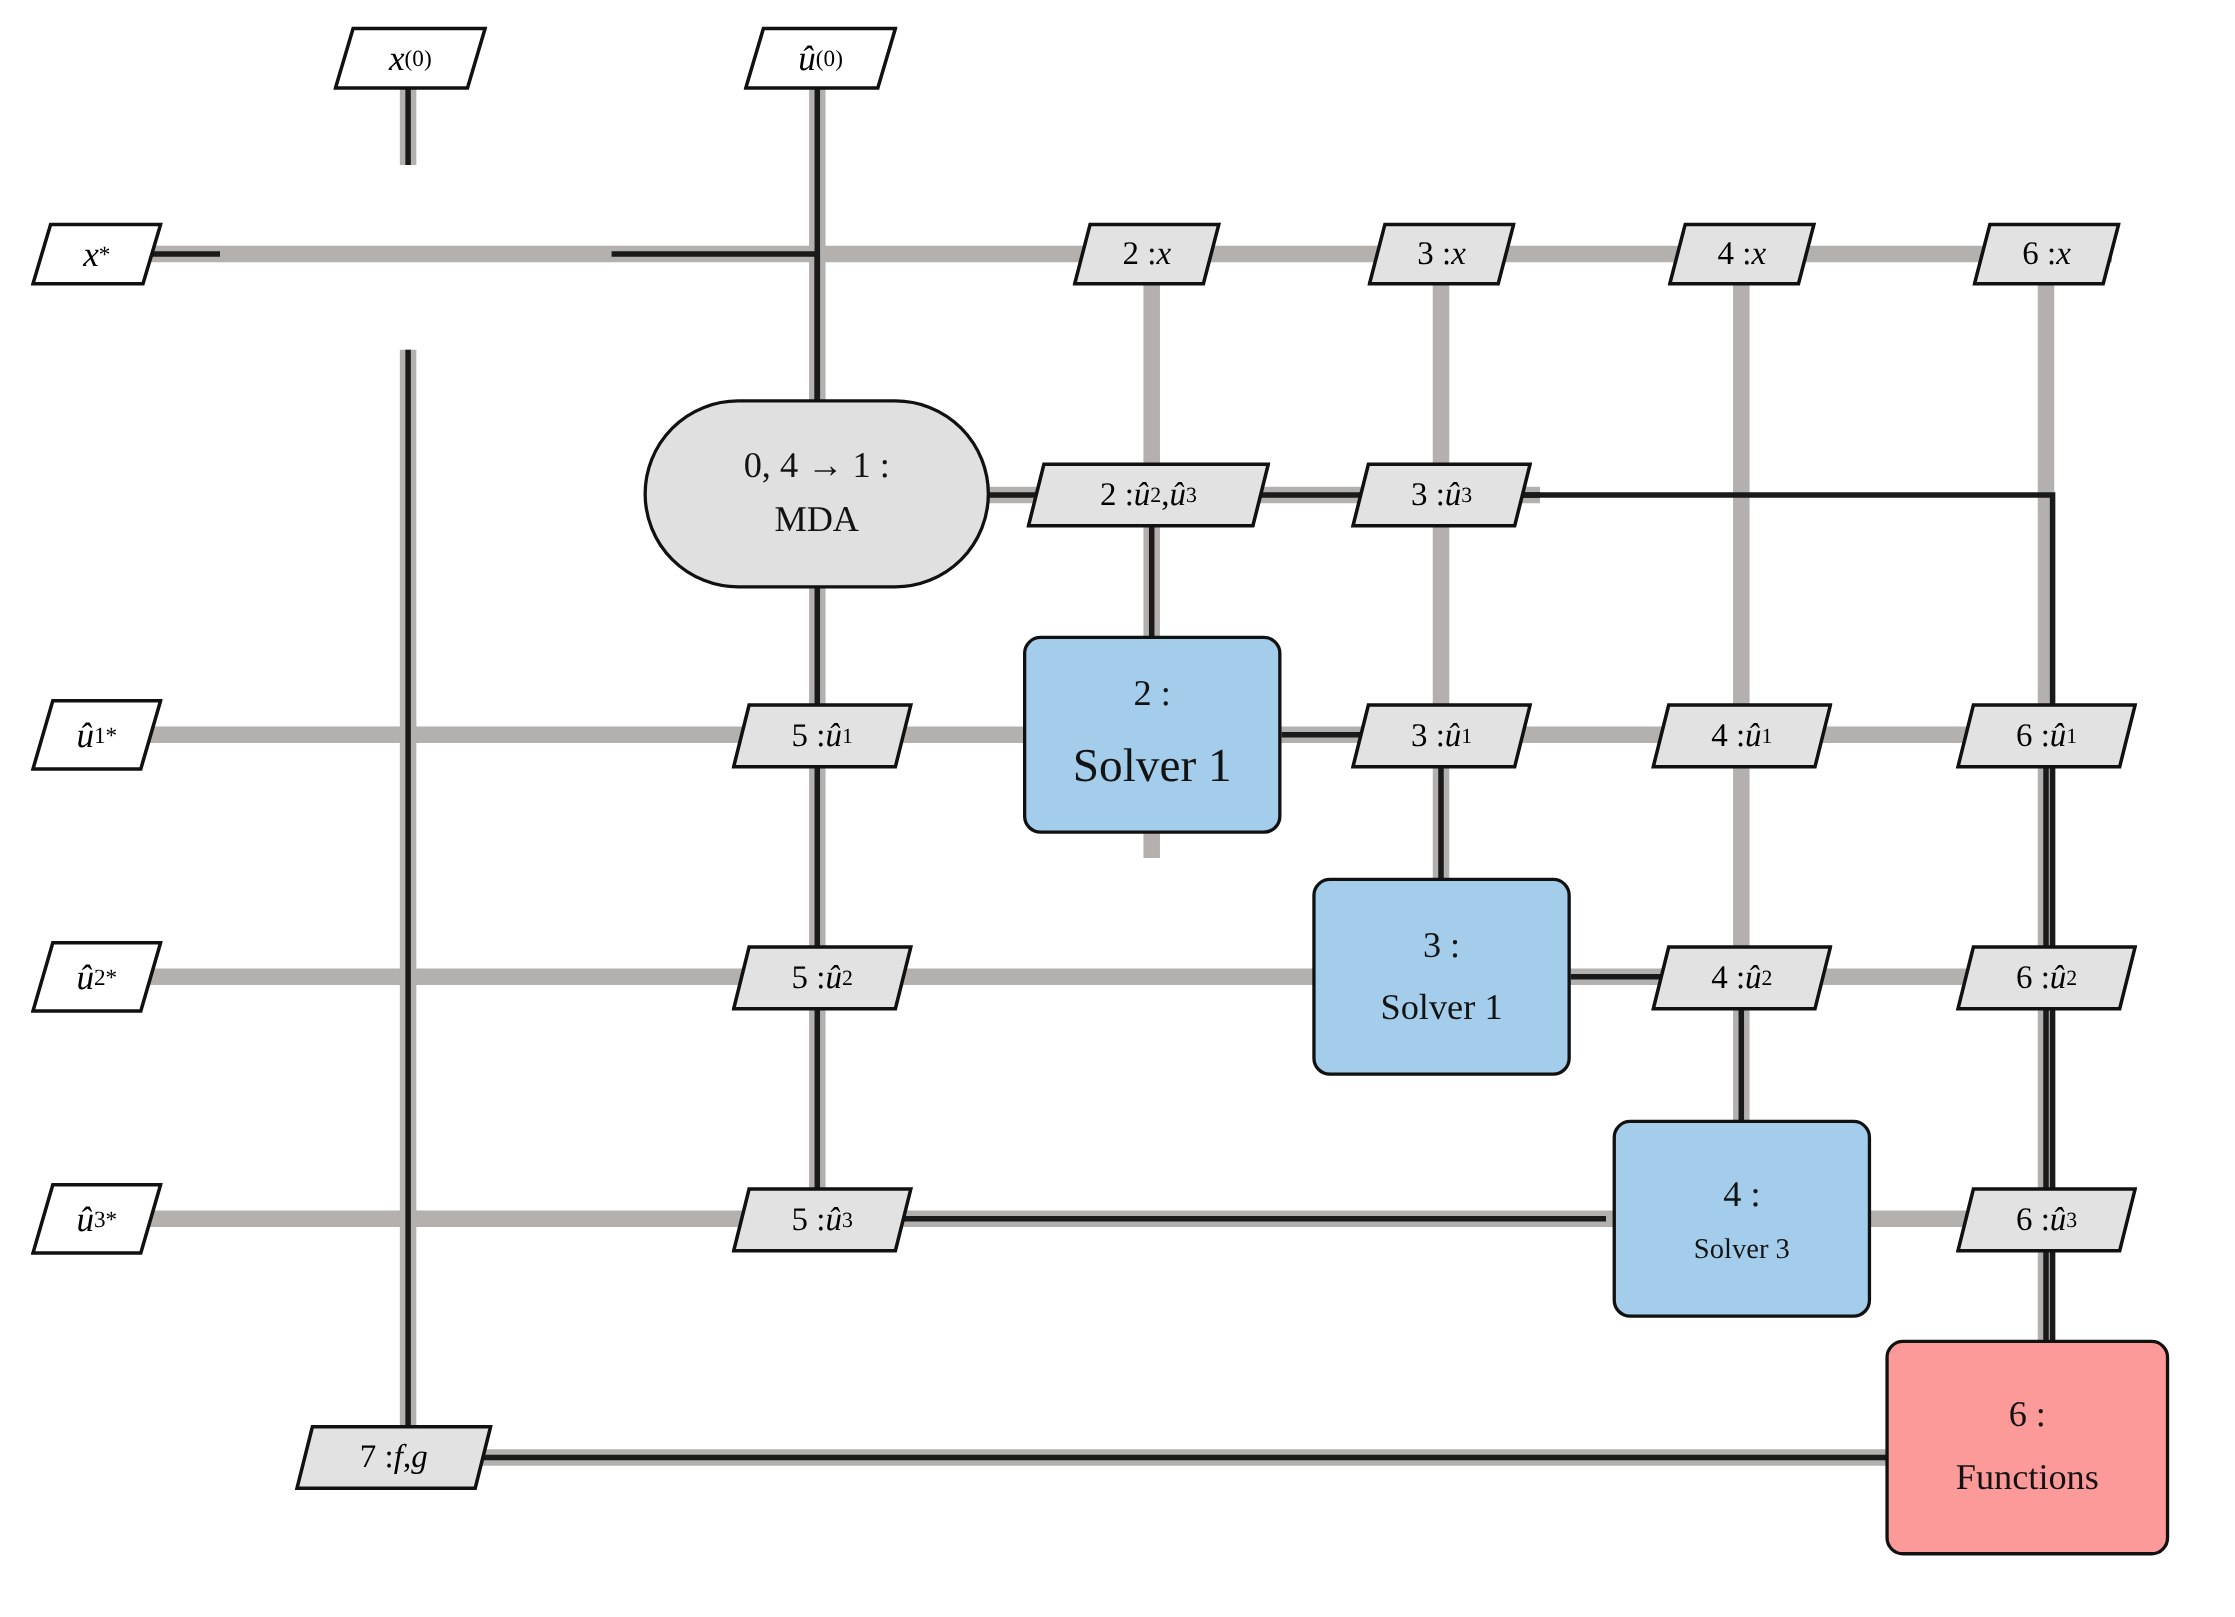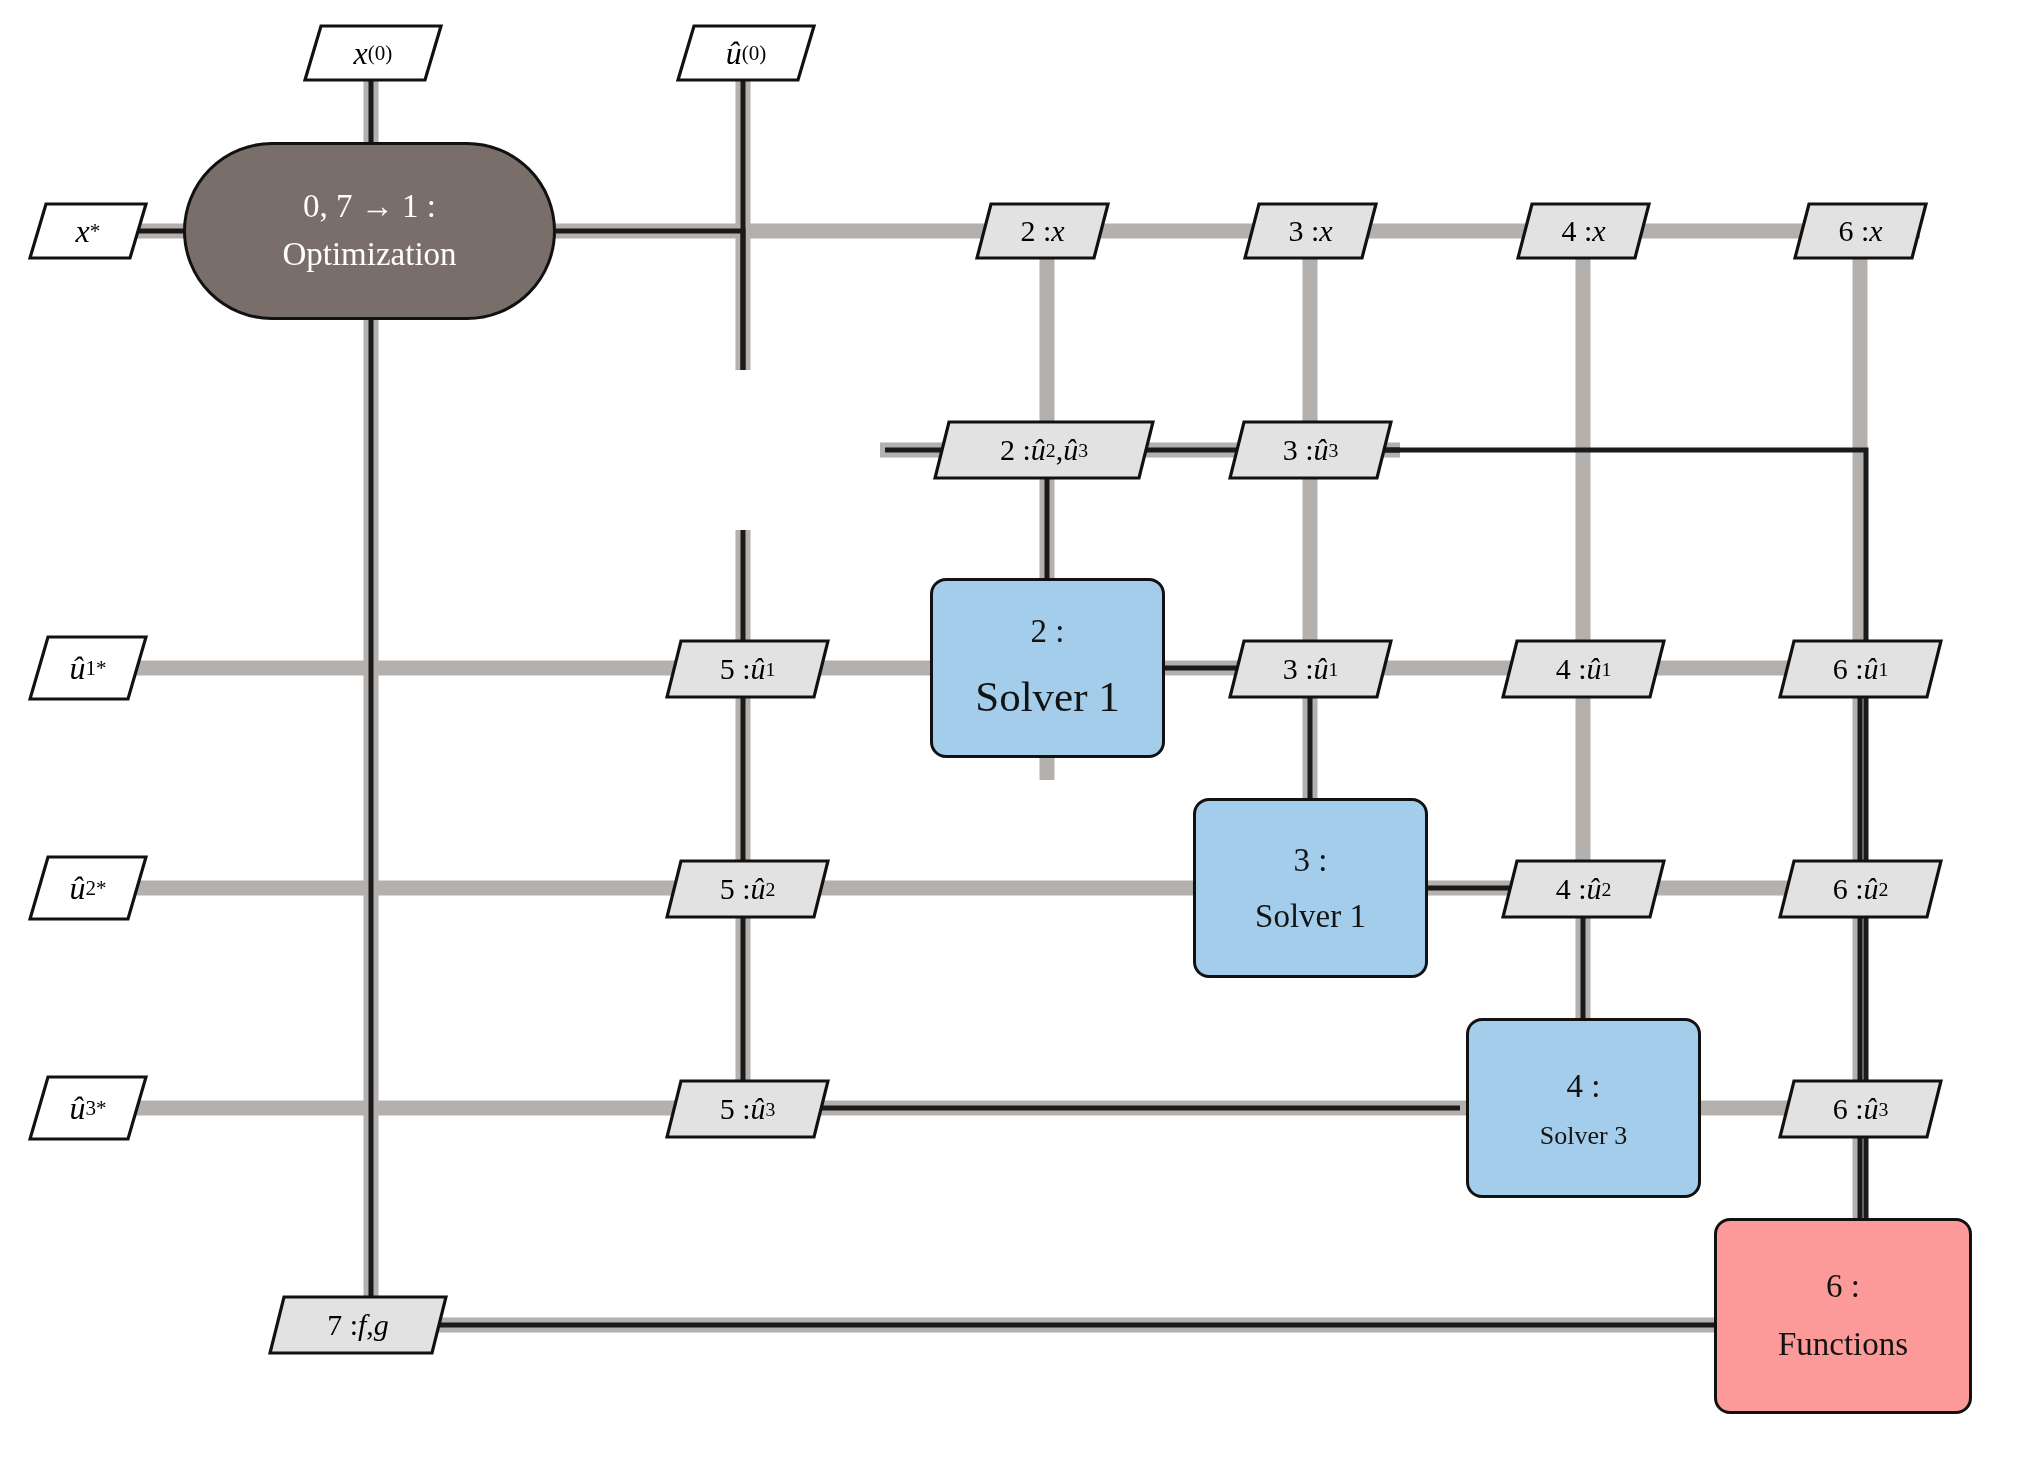--- a/index.html
+++ b/index.html
@@ -280,28 +280,28 @@
   <div style="position:absolute; left:0; top:0; width:165px; height:64px; display:flex; align-items:center; justify-content:center; font-size:30px;">6 : <i>û</i><sub>3</sub></div>
 </div>
 
 <div class="data-node" style="position:absolute; left:268px; top:1293px;">
   <svg width="180" height="64" viewBox="0 0 180 64">
     <polygon class="par-shape" points="16,4 178,4 164,60 2,60" fill="#e2e2e2"></polygon>
   </svg>
   <div style="position:absolute; left:0; top:0; width:180px; height:64px; display:flex; align-items:center; justify-content:center; font-size:30px;">7 : <i>f</i>, <i>g</i></div>
 </div>
 
-<div class="proc-node" style="position:absolute; left:183px; top:142px; width:373px; height:178px;
-            background:#7a6e6b; border:3px solid #111111; border-radius:89px;
-            display:flex; flex-direction:column; align-items:center; justify-content:center;
-            color:#ffffff; box-sizing:border-box;">
-  <div style="font-size:33px; line-height:1.45;">0, 7 → 1 :</div>
-  <div style="font-size:33px; line-height:1.45;">Optimization</div>
-</div>
-
+
+<div class="proc-node" style="position:absolute; left:585px; top:363px; width:315px; height:172px;
+            background:#e0e0e0; border:3px solid #111111; border-radius:86px;
+            display:flex; flex-direction:column; align-items:center; justify-content:center;
+            color:#131313; box-sizing:border-box;">
+  <div style="font-size:33px; line-height:1.5;">0, 4 → 1 :</div>
+  <div style="font-size:33px; line-height:1.5;">MDA</div>
+</div>
 
 <div class="proc-node" style="position:absolute; left:930px; top:578px; width:235px; height:180px;
             background:#a3cdeb; border:3px solid #111111; border-radius:16px;
             display:flex; flex-direction:column; align-items:center; justify-content:center;
             color:#131313; box-sizing:border-box;">
   <div style="font-size:33px; line-height:1.7;">2 :</div>
   <div style="font-size:43px; line-height:1.7;">Solver 1</div>
 </div>
 
 <div class="proc-node" style="position:absolute; left:1193px; top:798px; width:235px; height:180px;

